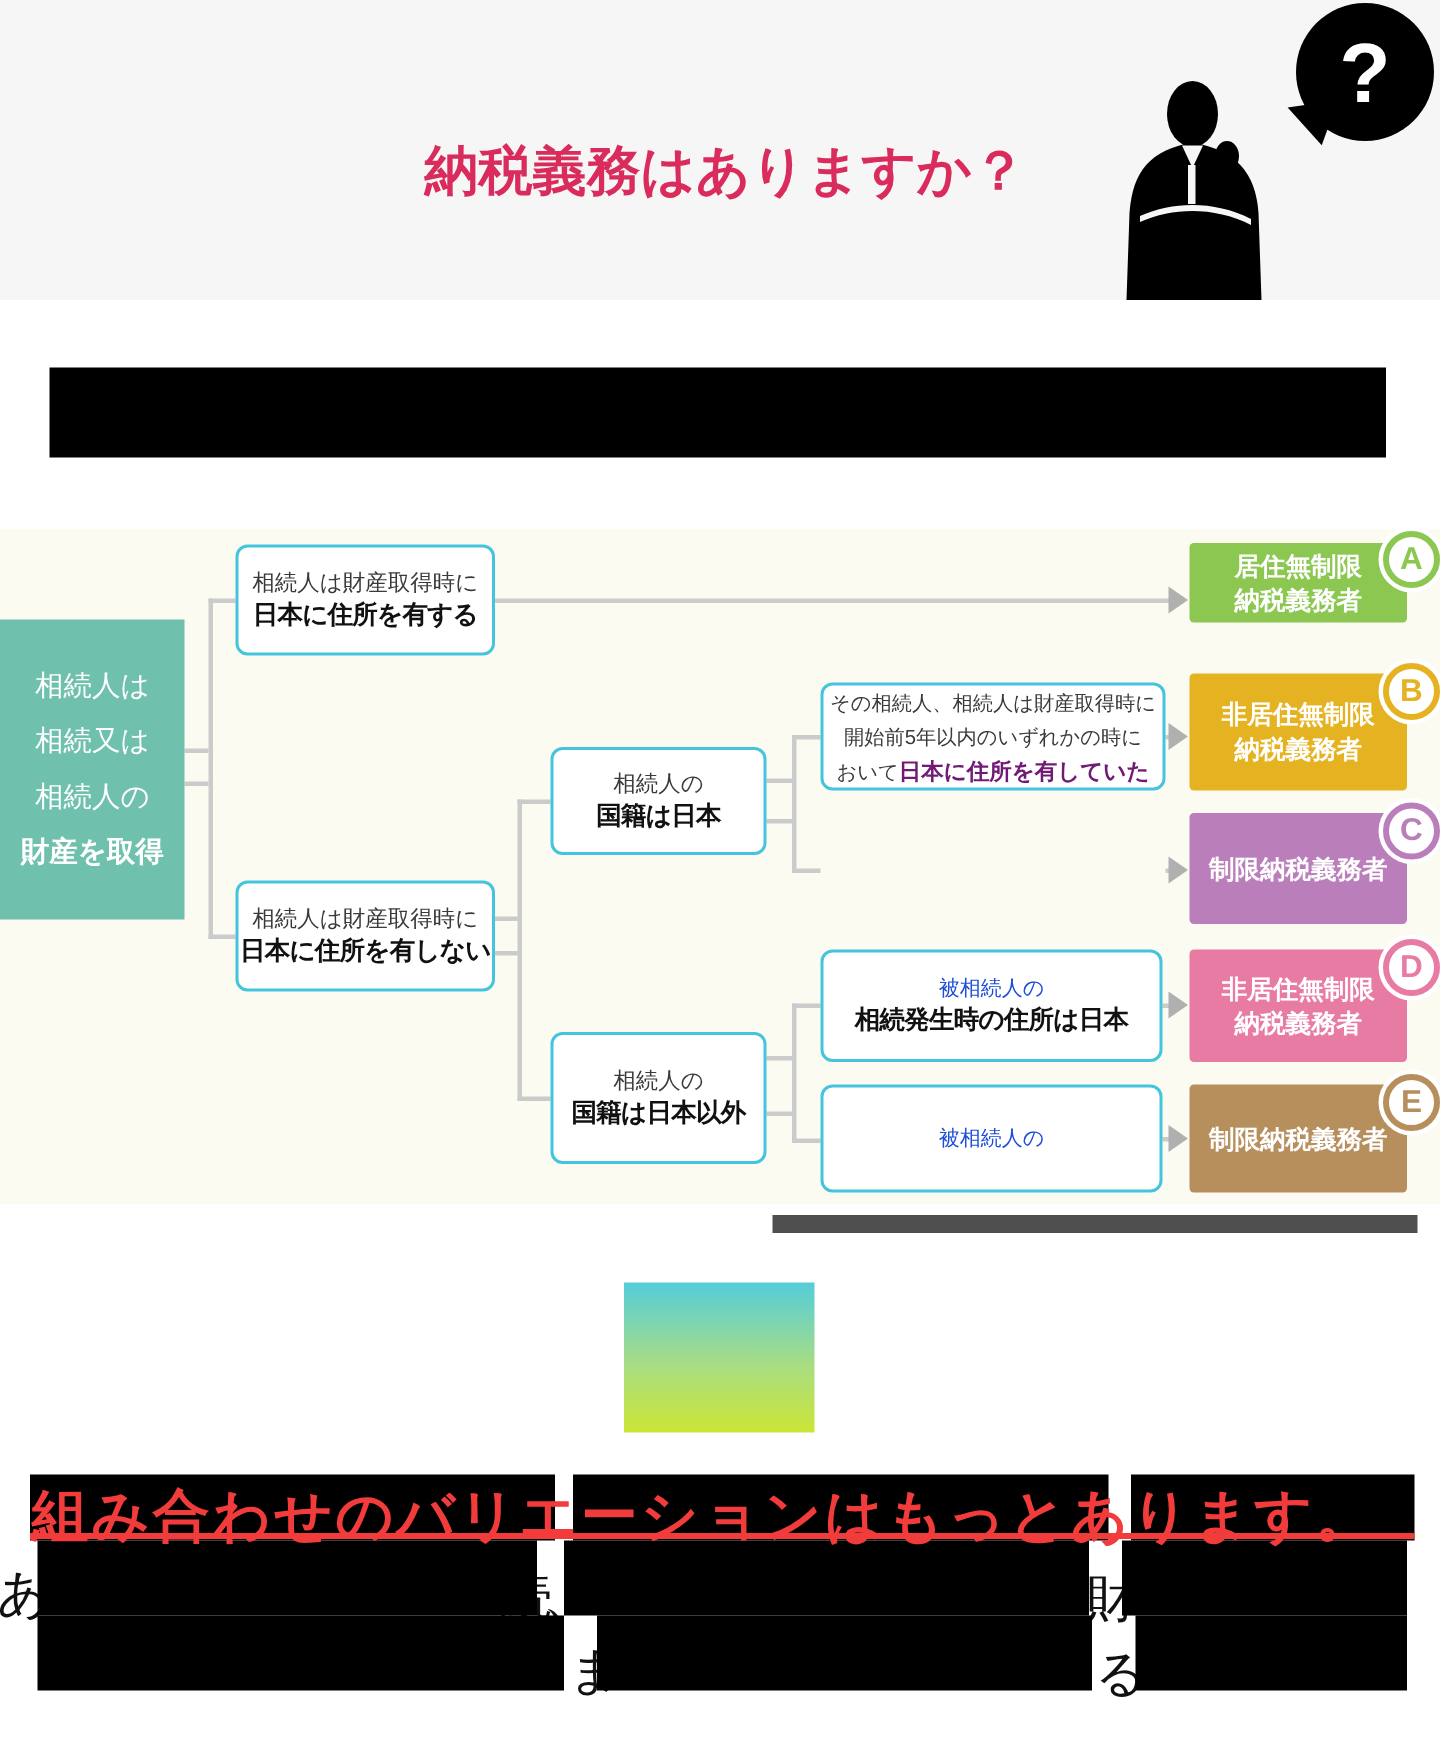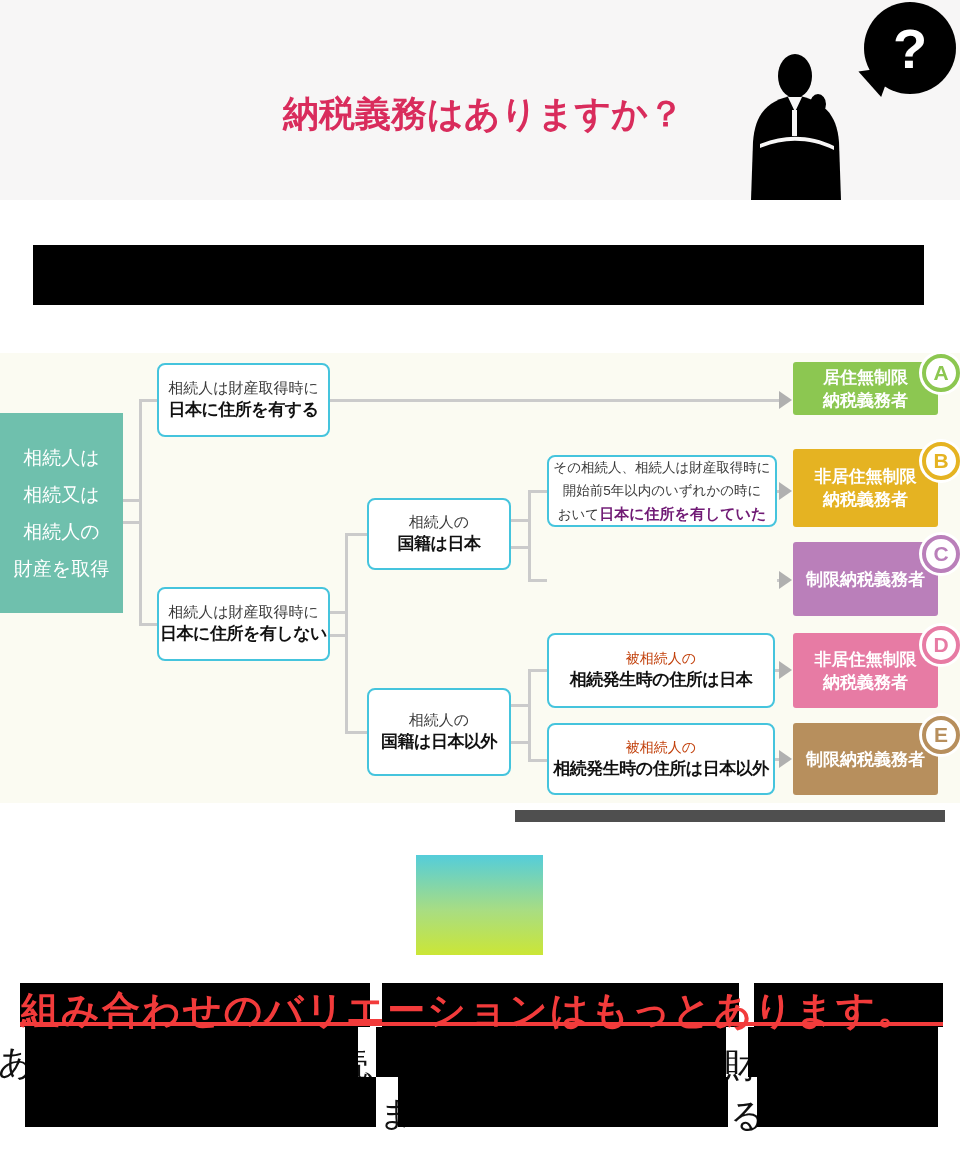--- a/index.html
+++ b/index.html
@@ -34,21 +34,21 @@
   #box-l1b{left:157px;top:587px;width:173px;height:74px;}
   #box-l2a{left:367px;top:498px;width:144px;height:72px;}
   #box-l2b{left:367px;top:688px;width:144px;height:88px;}
   .cond3{font-size:13.5px;line-height:23px;color:#3a3a3a;}
   .cond3 b{font-size:15px;color:#701a75;}
   #cond-b{left:547px;top:455px;width:230px;height:72px;}
   #cond-c{left:547px;top:543px;width:230px;height:74px;}
   #cond-d{left:547px;top:633px;width:228px;height:75px;}
   #cond-e{left:547px;top:723px;width:228px;height:72px;}
   #cond-d .l2,#cond-e .l2{font-size:17px;}
-  .cond .sm{font-size:14px;color:#c2410c;}
+  .cond .sm{font-size:14px;color:#1d4ed8;}
 
   
   .rbox{width:145px;border-radius:3px;color:#fff;display:flex;flex-direction:column;
         align-items:center;justify-content:center;text-align:center;
         font-size:17px;font-weight:bold;line-height:23px;}
   .rline:empty{display:none;}
   #rbox-a{left:793px;top:362px;height:53px;background:#8cc751;}
   #rbox-b{left:793px;top:449px;height:78px;background:#e5b322;}
   #rbox-c{left:793px;top:542px;height:74px;background:#ba7fba;}
   #rbox-d{left:793px;top:633px;height:75px;background:#e77ba4;}
@@ -135,21 +135,21 @@
   <div class="abs arrow" style="left:779px;top:391px;"></div>
   <div class="abs arrow" style="left:779px;top:482px;"></div>
   <div class="abs arrow" style="left:779px;top:571px;"></div>
   <div class="abs arrow" style="left:779px;top:661px;"></div>
   <div class="abs arrow" style="left:779px;top:750px;"></div>
 
   <div class="abs" id="root-box">
     <div>相続人は</div>
     <div>相続又は</div>
     <div>相続人の</div>
-    <div style="font-weight:normal;">財産を取得</div>
+    <div style="font-weight:bold;">財産を取得</div>
   </div>
 
   <div class="abs cond" id="box-l1a">
     <div class="l1">相続人は財産取得時に</div>
     <div class="l2">日本に住所を有する</div>
   </div>
   <div class="abs cond" id="box-l1b">
     <div class="l1">相続人は財産取得時に</div>
     <div class="l2">日本に住所を有しない</div>
   </div>
@@ -167,21 +167,20 @@
     <div>その相続人、相続人は財産取得時に</div>
     <div>開始前5年以内のいずれかの時に</div>
     <div><span>おいて</span><b>日本に住所を有していた</b></div>
   </div>
   <div class="abs cond" id="cond-d">
     <div class="sm">被相続人の</div>
     <div class="l2">相続発生時の住所は日本</div>
   </div>
   <div class="abs cond" id="cond-e">
     <div class="sm">被相続人の</div>
-    <div class="l2">相続発生時の住所は日本以外</div>
   </div>
 
   <div class="abs rbox" id="rbox-a">
     <div class="rline">居住無制限</div>
     <div class="rline">納税義務者</div>
   </div>
   <div class="abs rbox" id="rbox-b">
     <div class="rline">非居住無制限</div>
     <div class="rline">納税義務者</div>
   </div>

